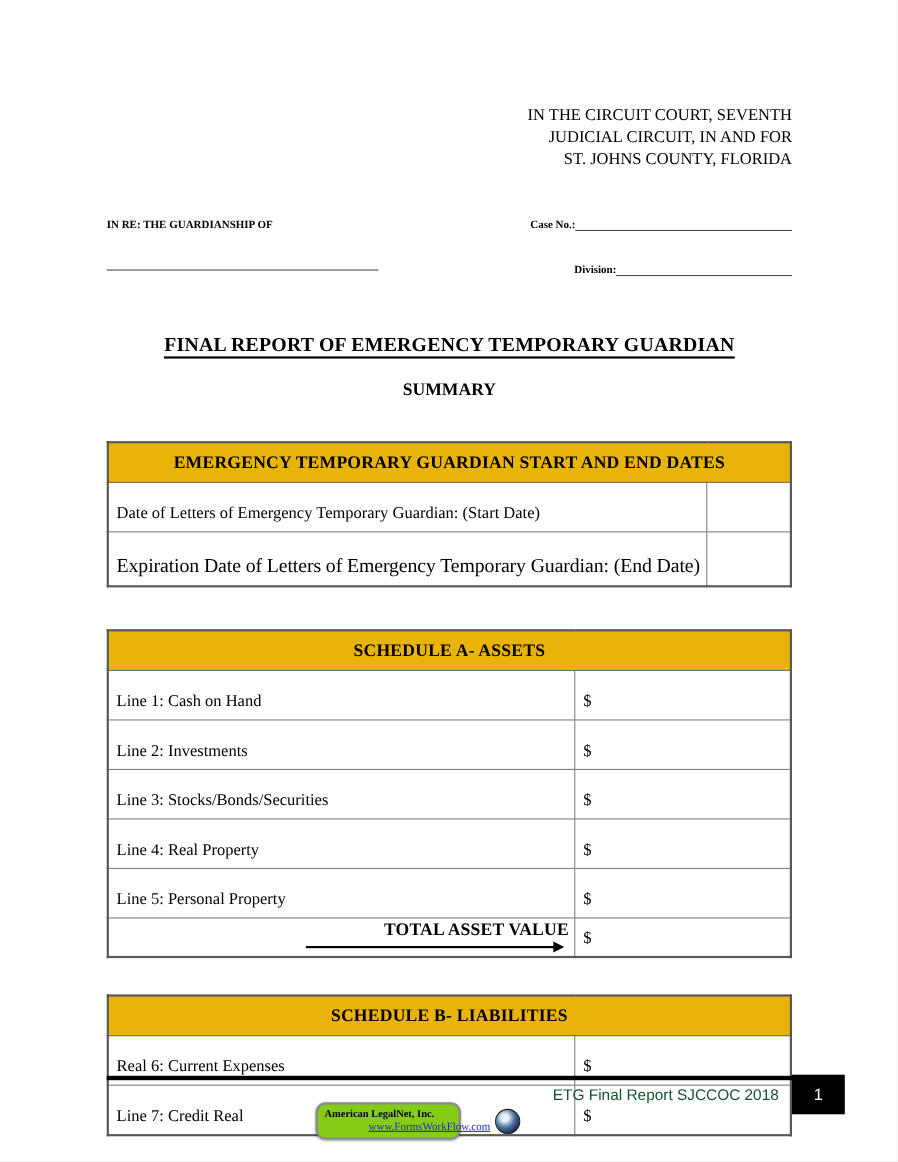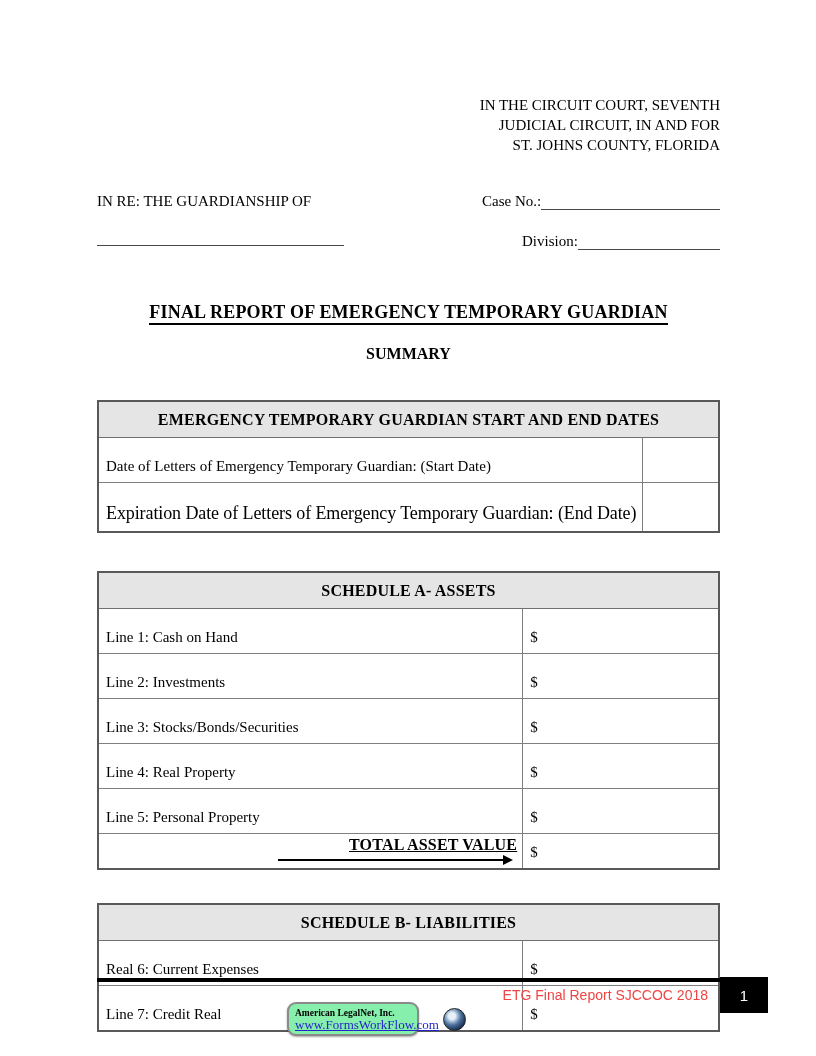--- a/index.html
+++ b/index.html
@@ -11,69 +11,69 @@
   }
   .content { position:absolute; left:97px; top:0; width:623px; }
 
   
   .court-header { margin-top:95px; text-align:right; font-size:15px; line-height:20px; }
 
   
   .case-row { display:flex; margin-top:37px; align-items:flex-end; }
   .case-row .left-col { width:385px; }
   .case-row .right-col { flex:1; display:flex; align-items:flex-end; }
-  .case-label { font-weight:normal; font-size:15px; white-space:nowrap; }
+  .case-label { font-weight:bold; font-size:10px; white-space:nowrap; }
   .blank-line { flex:1; border-bottom:1.5px solid #4a4a4a; height:18px; }
   .case-row2 { margin-top:18px;gap:40px; }
   .name-blank { display:inline-block; width:247px; border-bottom:1.5px solid #4a4a4a; height:18px; }
 
   
   .doc-title { margin-top:52px; text-align:center; font-size:18px; font-weight:bold; letter-spacing:0.2px; }
   .doc-title span { border-bottom:2.5px solid #000; padding-bottom:1px; }
   .doc-subtitle { margin-top:22px; text-align:center; font-size:16px; font-weight:bold; }
 
   
   table.form-table { width:100%; border-collapse:collapse; border:2px solid #595959; }
   table.form-table th {
-    background:#e5e5e5; border:1px solid #707070; font-size:16px; font-weight:bold;
+    background:#eab308; border:1px solid #707070; font-size:16px; font-weight:bold;
     text-align:center; vertical-align:bottom; padding:9px 4px 8px; letter-spacing:0.2px;
   }
   table.form-table td { border:1px solid #808080; vertical-align:bottom; }
   td.label-cell { font-size:15px; padding:20px 6px 7px 7px; white-space:nowrap; }
   td.value-cell { font-size:15px; padding:4px 6px 7px 7px; }
   .t-dates { margin-top:37px; }
   .t-dates td { height:34px; }
   .t-dates .condensed { font-size:18px; letter-spacing:-0.1px; }
   .t-schedule-a { margin-top:38px; }
   .t-schedule-a td { height:35px; }
   .t-schedule-b { margin-top:33px; }
   .t-schedule-b td { height:35.5px; }
 
   
-  td.total-cell { vertical-align:top; padding:2px 5px 3px 0;text-decoration:underline; }
+  td.total-cell { vertical-align:top; padding:2px 5px 3px 0; }
   .total-label { font-size:16px; font-weight:bold; text-align:right; letter-spacing:0.2px; }
   .total-arrow { position:relative; width:235px; height:10px; margin-left:auto; margin-right:4px; margin-top:1px; }
   .total-arrow::before { content:""; position:absolute; left:0; right:9px; top:4px; height:2px; background:#000; }
   .total-arrow::after { content:""; position:absolute; right:0; top:0;
     border-left:10px solid #000; border-top:5px solid transparent; border-bottom:5px solid transparent; }
 
   
   .footer-rule { position:absolute; left:97px; top:978px; width:623px; height:4px; background:#000; }
   .footer-report { position:absolute; top:987px; right:108px; font-family:"Liberation Sans", sans-serif;
-    font-size:14px; color:#ef4444; }
+    font-size:14px; color:#14532d; }
   .page-number-box { position:absolute; left:720px; top:977px; width:48px; height:36px; background:#000;
     display:flex; align-items:center; justify-content:center;
     font-family:"Liberation Sans", sans-serif; font-size:15px; color:#fff; }
   .logo-box { position:absolute; left:287px; top:1002px; width:132px; height:34px;
-    border:2px solid #8a8a8a; border-radius:9px; background:#86efac;
+    border:2px solid #8a8a8a; border-radius:9px; background:#84cc16;
     display:flex; align-items:center; padding:2px 9px 2px 6px; gap:4px;
     box-shadow:0 1px 2px rgba(0,0,0,0.35); }
   .logo-text { flex:1; line-height:11px; }
   .logo-company { font-size:9.5px; font-weight:bold; white-space:nowrap; }
-  .logo-site { font-size:13px; color:#2424cc; text-decoration:underline; white-space:nowrap; cursor:pointer; }
+  .logo-site { font-size:10px; color:#2424cc; text-decoration:underline; white-space:nowrap; cursor:pointer;margin-left:40px; }
   .globe-icon { width:23px; height:23px; border-radius:50%; flex:0 0 auto;
     background:radial-gradient(circle at 38% 34%, #e8f0f8 0 18%, #9fb8d4 30%, #4a6d99 48%, #16294d 78%, #05080f 100%);
     border:1px solid #222; }
 </style>
 </head>
 <body>
 
 <div class="page">
   <div class="content">
 

